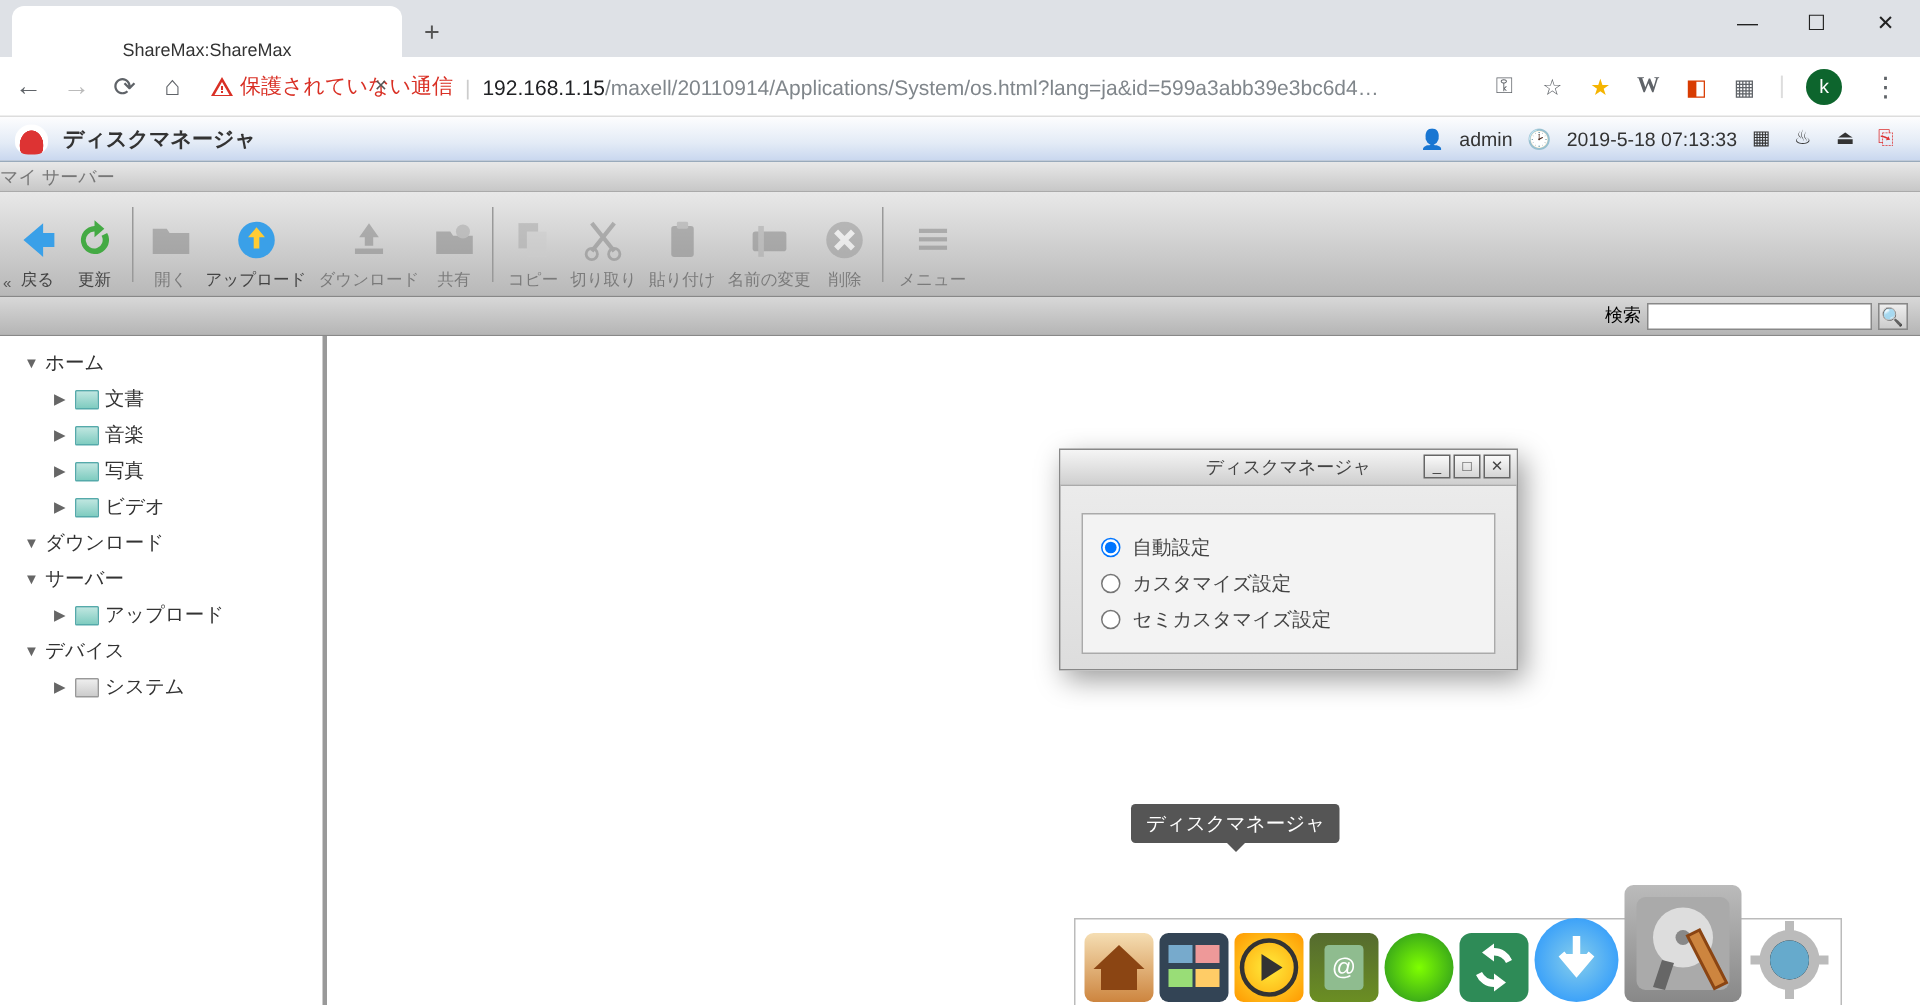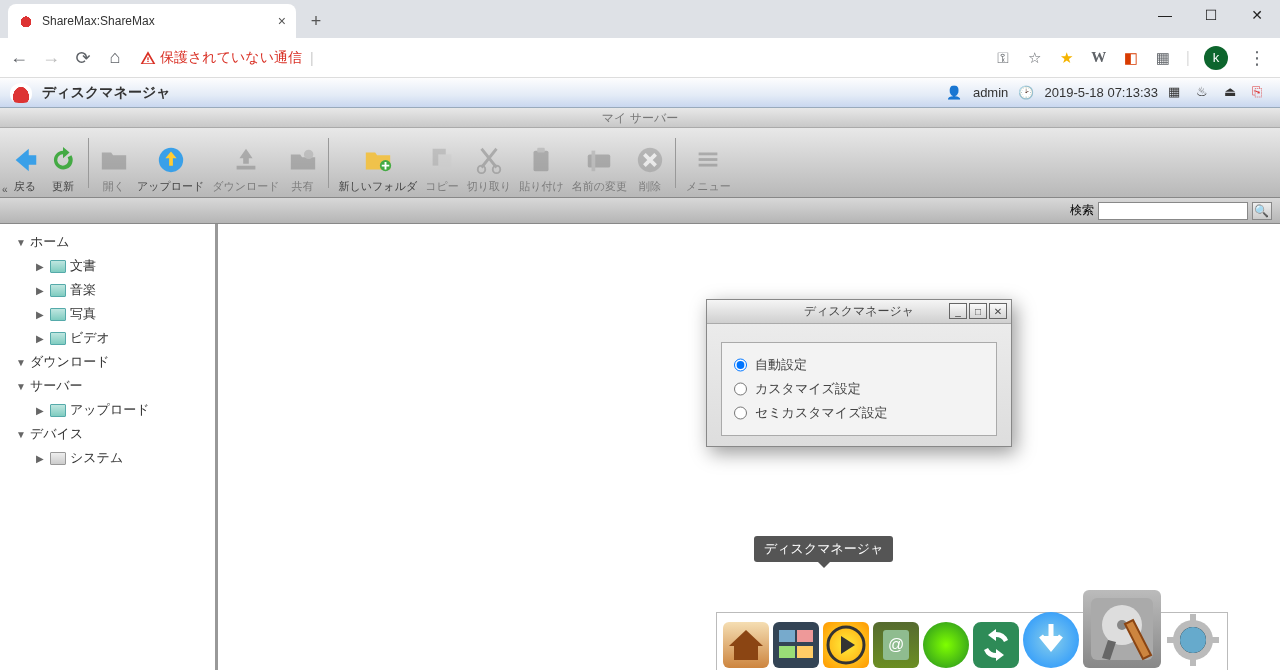--- a/index.html
+++ b/index.html
@@ -2,21 +2,21 @@
 <html><head>
 <meta charset="utf-8">
 <style>
 * { box-sizing: border-box; margin: 0; padding: 0; font-family: "Meiryo", "Hiragino Kaku Gothic Pro", sans-serif; }
 body { width: 1280px; height: 670px; overflow: hidden; background: #fff; }
 
 .chrome { display: flex; flex-direction: column; height: 100%; }
 
 
 .tabrow { height: 38px; background: #dee1e6; display: flex; align-items: flex-end; position: relative; }
-.tab { background: #fff; height: 34px; width: 288px; margin-left: 8px; border-radius: 8px 8px 0 0; display: flex; align-items: center; padding: 14px 10px; font-size: 12px; color: #333; gap: 8px; }
+.tab { background: #fff; height: 34px; width: 260px; margin-left: 8px; border-radius: 8px 8px 0 0; display: flex; align-items: center; padding: 14px 10px; font-size: 12px; color: #333; gap: 8px; flex-direction: column; }
 .tab .favicon { width: 16px; height: 16px; border-radius: 8px; background: radial-gradient(circle at 50% 55%, #d33 45%, #fff 46%); }
 .tab .close { margin-left: auto; font-size: 14px; color: #555; cursor: pointer; }
 .newtab { width: 28px; height: 28px; margin: 0 0 3px 6px; display: flex; align-items: center; justify-content: center; font-size: 18px; color: #555; cursor: pointer; }
 .winctrl { position: absolute; right: 0; top: 0; display: flex; }
 .winctrl div { width: 46px; height: 30px; display: flex; align-items: center; justify-content: center; font-size: 14px; color: #222; cursor: pointer; }
 
 
 .addrrow { height: 40px; background: #fff; border-bottom: 1px solid #ddd; display: flex; align-items: center; padding: 0 8px; gap: 10px; }
 .navbtn { width: 22px; height: 22px; color: #5f6368; display: flex; align-items: center; justify-content: center; font-size: 18px; cursor: pointer; }
 .navbtn.disabled { color: #bbb; }
@@ -31,21 +31,21 @@
 .dots { font-size: 18px; color: #5f6368; padding: 0 6px; }
 
 
 .apptitle { height: 30px; background: linear-gradient(#fdfdfe, #e3ebf6 60%, #c9d7ef); border-bottom: 1px solid #9ab; display: flex; align-items: center; padding: 0 10px; gap: 10px; }
 .apptitle .logo { width: 22px; height: 20px; background: radial-gradient(ellipse at 50% 70%, #d33 50%, #fff 52%); border-radius: 50% 50% 40% 40%; }
 .apptitle .title { font-weight: bold; font-size: 14px; color: #333; }
 .apptitle .right { margin-left: auto; display: flex; align-items: center; gap: 10px; font-size: 13px; color: #333; }
 .apptitle .right .sico { width: 18px; height: 18px; color: #333; }
 
 
-.subhead { height: 20px; background: linear-gradient(#e8e8e8, #c8c8c8); text-align: center; font-size: 12px; color: #777; line-height: 20px; border-bottom: 1px solid #aaa; }
+.subhead { height: 20px; background: linear-gradient(#e8e8e8, #c8c8c8); font-size: 12px; color: #777; line-height: 20px; border-bottom: 1px solid #aaa; }
 
 
 .toolbar { height: 70px; background: linear-gradient(#e8e8e8, #b8b8b8); border-bottom: 1px solid #888; display: flex; align-items: center; padding: 0 6px; position: relative; }
 .toolbar .grp { display: flex; align-items: flex-end; }
 .toolbar .tbtn { display: flex; flex-direction: column; align-items: center; justify-content: flex-end; height: 62px; padding: 0 4px; font-size: 11px; color: #444; cursor: pointer; }
 .toolbar .tbtn.dis { opacity: .55; }
 .toolbar .ticon { width: 30px; height: 30px; margin-bottom: 4px; }
 .toolbar .sep { width: 1px; height: 50px; background: #999; margin: 0 6px; }
 .toolbar .chev { position: absolute; left: 2px; bottom: 2px; font-size: 10px; color: #555; }
 
@@ -109,20 +109,21 @@
     <div class="navbtn">⟳</div>
     <div class="navbtn">⌂</div>
     <div class="addrbox">
       <span class="warn">
         <svg viewBox="0 0 24 24">
             <path fill="#d93025" d="M12 2L1 21h22L12 2zm0 5l7.5 13h-15L12 7zm-1 4v4h2v-4h-2zm0 5v2h2v-2h-2z"></path>
           </svg>
         <span>保護されていない通信</span>
       </span>
       <span style="color:#ccc">|</span>
+      <span class="url"><span>192.168.1.15</span><span class="muted">/maxell/20110914/Applications/System/os.html?lang=ja&amp;id=599a3abb39e3bc6d4…</span></span>
     </div>
     <div class="exticons">
       <span class="ico">⚿</span>
       <span class="ico">☆</span>
       <span class="ico" style="color:#f5b400">★</span>
       <span class="ico" style="font-weight:bold;font-family:serif">W</span>
       <span class="ico" style="color:#d83b01">◧</span>
       <span class="ico">▦</span>
       <span style="color:#ddd">|</span>
       <span class="avatar">k</span>
@@ -187,28 +188,20 @@
       <div class="tbtn dis">
           <svg class="ticon" viewBox="0 0 32 32">
             <path fill="#888" d="M3 10h10l2 3h14v13H3z"></path>
             <circle cx="22" cy="10" r="5" fill="#aaa"></circle>
           </svg>
           <span>共有</span>
         </div>
     </div>
     <div class="sep"></div>
     <div class="grp">
-      <div class="tbtn">
-          <svg class="ticon" viewBox="0 0 32 32">
-            <path fill="#f0c24b" d="M3 8h10l2 3h14v15H3z"></path>
-            <circle cx="24" cy="22" r="6" fill="#4a4"></circle>
-            <path stroke="#fff" stroke-width="2" d="M24 18v8M20 22h8"></path>
-          </svg>
-          <span>新しいフォルダ</span>
-        </div>
       <div class="tbtn dis">
           <svg class="ticon" viewBox="0 0 32 32">
             <rect x="6" y="4" width="14" height="18" fill="#aaa"></rect>
             <rect x="12" y="10" width="14" height="18" fill="#ccc"></rect>
           </svg>
           <span>コピー</span>
         </div>
       <div class="tbtn dis">
           <svg class="ticon" viewBox="0 0 32 32">
             <path stroke="#888" stroke-width="3" fill="none" d="M8 4l16 20M24 4L8 24"></path>

